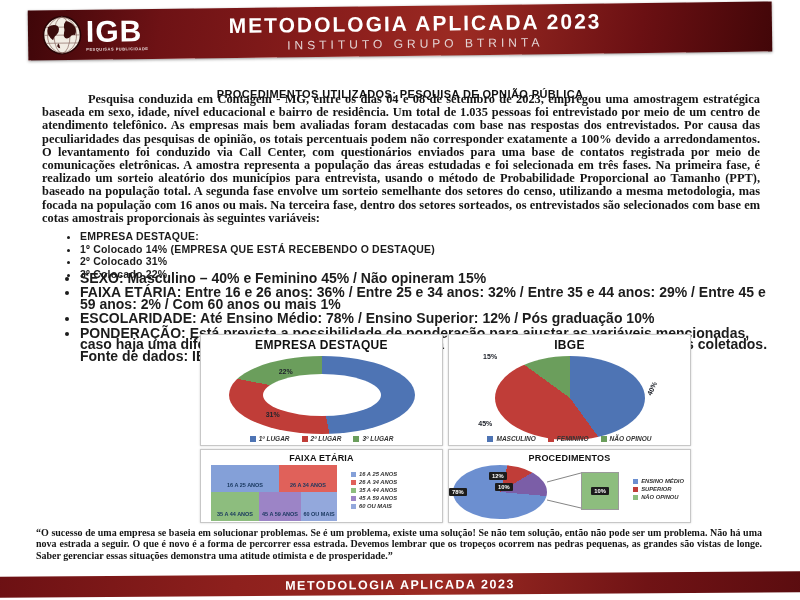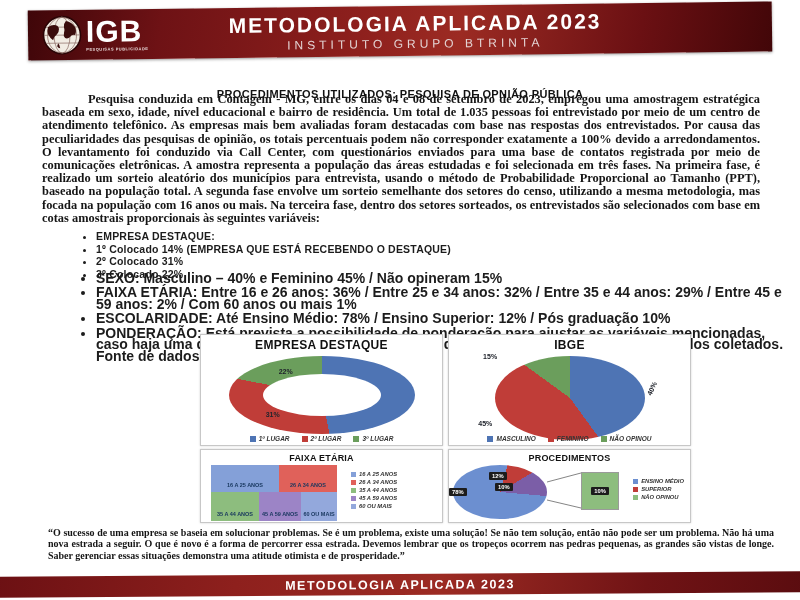--- a/index.html
+++ b/index.html
@@ -19,21 +19,21 @@
   .banner-subtitle{color:#e3d2d2;font-size:12px;letter-spacing:4px;margin-top:1px;}
 
   
   .heading{position:absolute;left:0;top:88px;width:100%;text-align:center;
     font-size:11px;font-weight:bold;letter-spacing:.4px;color:#111;}
   .bodytext{position:absolute;left:42px;top:93px;width:718px;margin:0;
     font-family:"Liberation Serif",serif;font-size:12.4px;line-height:13.2px;font-weight:600;
     text-align:justify;text-indent:46px;color:#151515;}
 
   
-  ul.bullets{position:absolute;left:82px;margin:0;padding:0 0 0 14px;width:690px;color:#1c1c1c;}
+  ul.bullets{position:absolute;left:66px;margin:0;padding:0 0 0 14px;width:690px;color:#1c1c1c;}
   ul.bullets li{margin:0 0 1px 0;}
   ul.g1{top:231px;font-size:10.5px;font-weight:600;letter-spacing:.2px;line-height:11.6px;}
   ul.g2{top:273px;font-size:14px;font-weight:600;line-height:11.8px;}
   ul.g2 li{margin-bottom:2.5px;}
 
   
   .charts{position:absolute;left:200px;top:334px;width:492px;display:grid;
     grid-template-columns:243px 243px;grid-template-rows:112px 74px;gap:3px 5px;}
   .card{background:#fff;border:1px solid #c7c7c7;box-shadow:0 0 2px rgba(0,0,0,.18);
     position:relative;overflow:hidden;}
@@ -71,21 +71,21 @@
   .esc-pie{width:94px;height:54px;margin-left:4px;}
   .chip{position:absolute;background:#1c1c1c;color:#fff;font-size:5.8px;font-weight:bold;
     padding:1px 3px;border-radius:1px;z-index:3;}
   .callout-box{position:absolute;left:132px;top:8px;width:36px;height:36px;z-index:2;
     display:flex;align-items:center;justify-content:center;border:1px solid #9a9a9a;}
   .callout-box .chip{position:static;}
   .callout-svg{position:absolute;left:90px;top:0;width:60px;height:56px;z-index:1;}
   .esc-legend{position:absolute;right:6px;top:8px;}
 
   
-  .quote{position:absolute;left:48px;top:527px;width:726px;margin:0;
+  .quote{position:absolute;left:36px;top:527px;width:726px;margin:0;
     font-family:"Liberation Serif",serif;font-size:10px;font-weight:bold;line-height:11.3px;
     text-align:justify;color:#151515;}
   .footer-banner{position:absolute;left:-10px;top:574px;width:820px;height:21px;
     background:linear-gradient(100deg,#6b1013 0%,#8e201d 30%,#9c2b23 55%,#70１315 80%,#5a0c0f 100%);
     background:linear-gradient(100deg,#6b1013 0%,#8e201d 30%,#9c2b23 55%,#701315 80%,#5a0c0f 100%);
     transform:rotate(-0.4deg);display:flex;align-items:center;justify-content:center;}
   .footer-title{color:#fff;font-weight:bold;font-size:12.5px;letter-spacing:1.5px;}
 </style>
 </head>
 <body>

